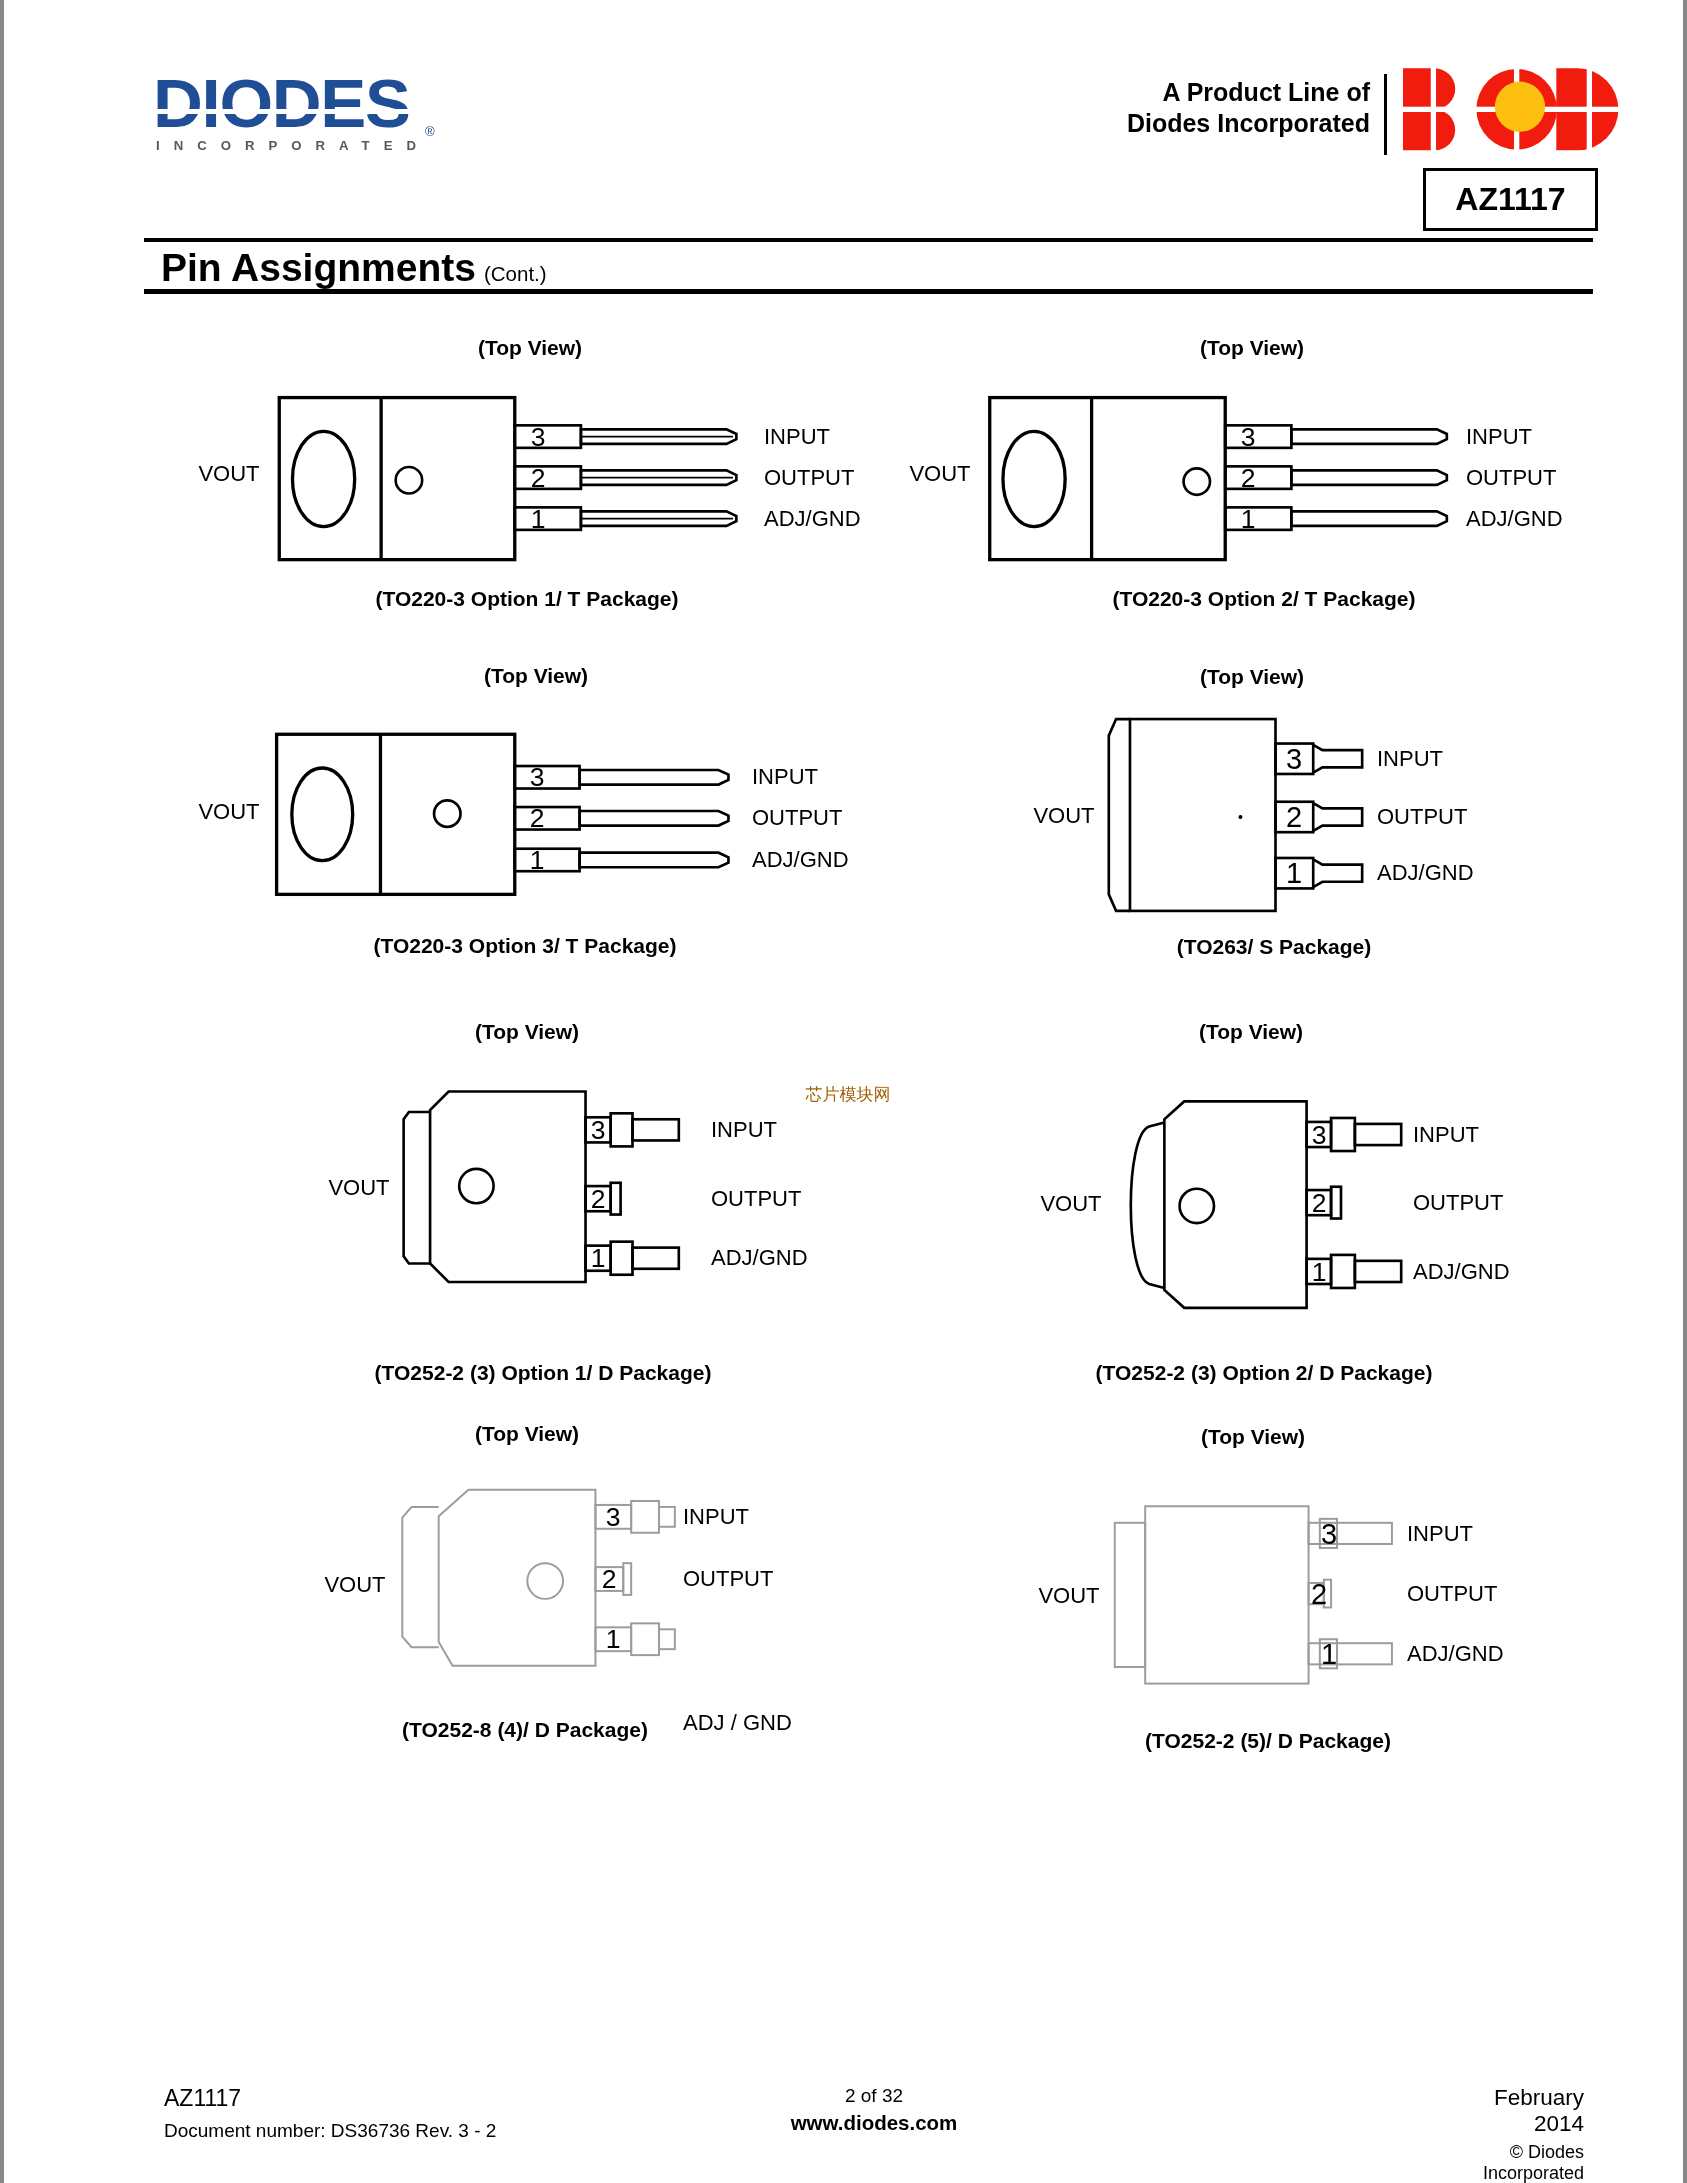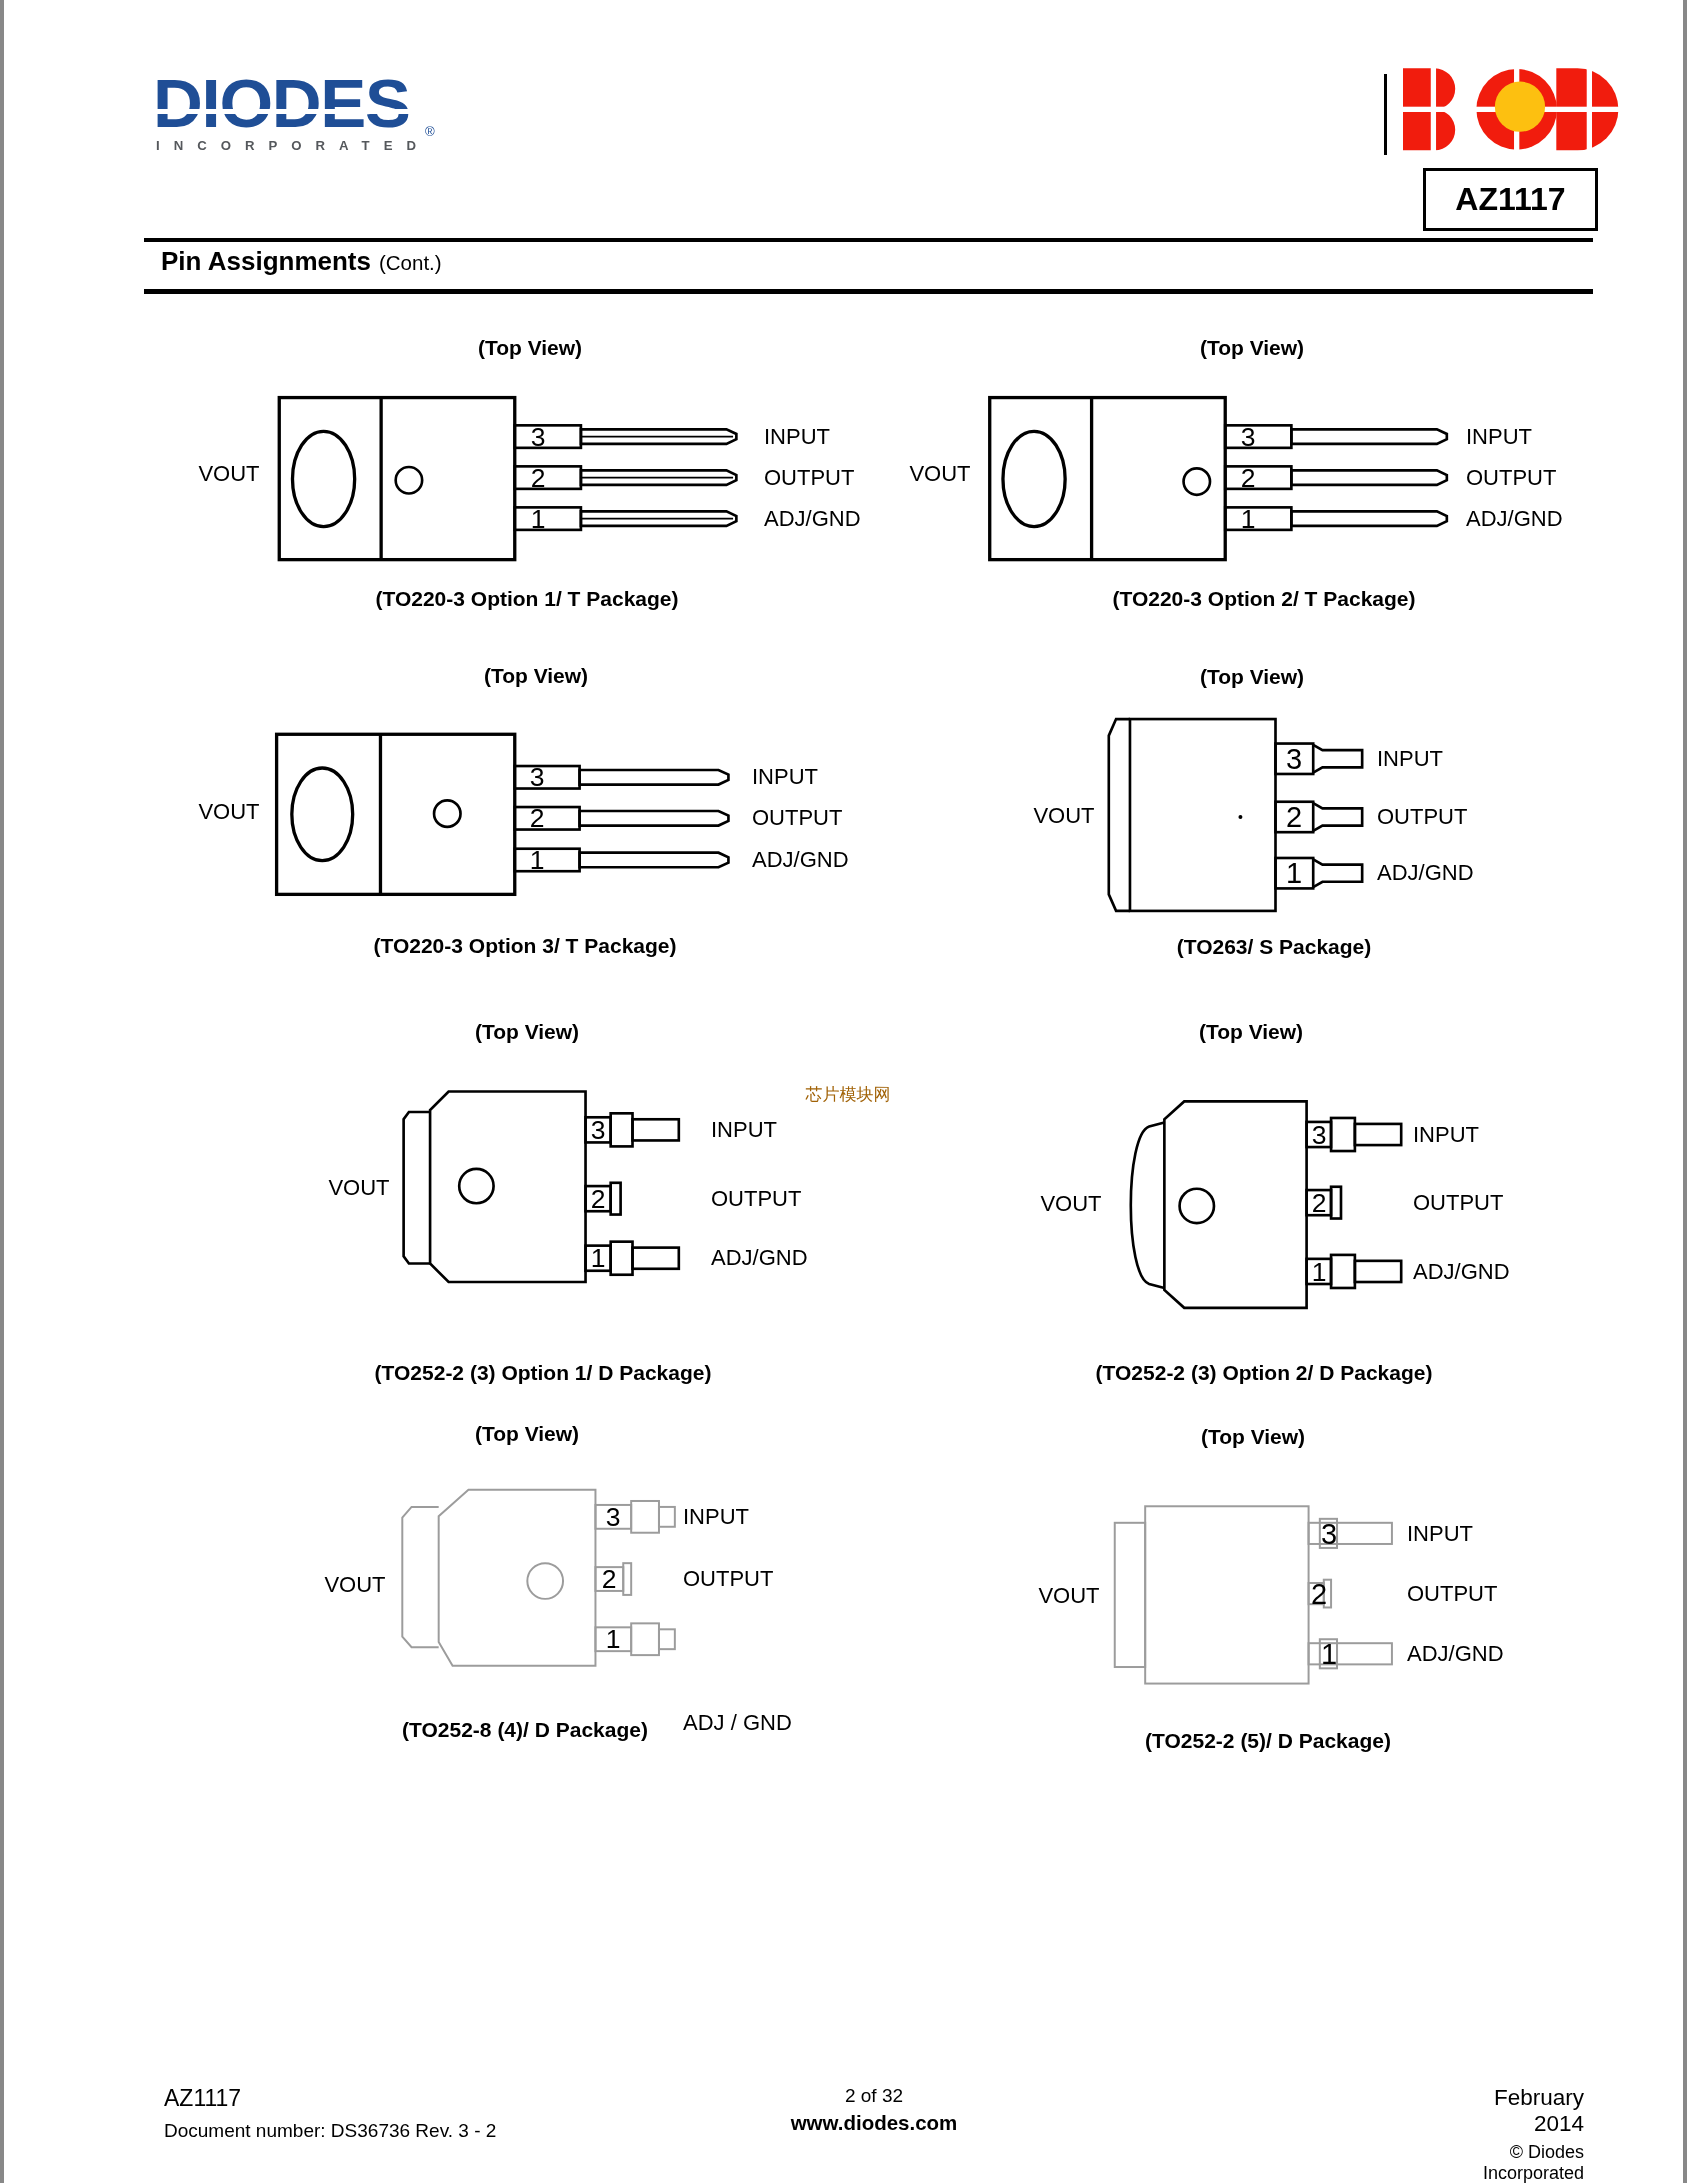--- a/index.html
+++ b/index.html
@@ -26,21 +26,21 @@
   .diodes-sub{position:absolute;left:152px;top:138px;font-size:13.2px;font-weight:bold;
     letter-spacing:14px;color:#55585C;}
   .diodes-reg{position:absolute;left:421px;top:124px;font-size:13.2px;color:#1F4E96;}
   .prodline{position:absolute;left:1059px;top:77px;width:307px;text-align:right;
     font-size:25px;font-weight:bold;line-height:31px;}
   .vbar{position:absolute;left:1380px;top:74px;width:3.3px;height:81px;background:#000;}
   .partbox{position:absolute;left:1419px;top:168px;width:169px;height:57px;border:3.3px solid #000;
     text-align:center;line-height:57px;font-size:32px;font-weight:bold;}
   .rule{position:absolute;left:140px;width:1449px;background:#000;}
   .heading{position:absolute;left:157px;top:246px;white-space:nowrap;}
-  .heading .h1{font-size:26px;font-weight:bold;}
+  .heading .h1{font-size:39px;font-weight:bold;}
   .heading .h2{font-size:20.5px;margin-left:8px;}
   .watermark{color:#a16207;font-size:17px;}
   
   .f-left{position:absolute;left:160px;top:2085px;}
   .f-part{font-size:23px;}
   .f-doc{font-size:19px;margin-top:8px;}
   .f-center{position:absolute;left:870px;top:2085px;transform:translateX(-50%);text-align:center;}
   .f-page{font-size:19px;}
   .f-site{font-size:20.5px;font-weight:bold;margin-top:4px;}
   .f-right{position:absolute;left:1580px;top:2085px;transform:translateX(-100%);text-align:right;}
@@ -53,20 +53,24 @@
 <div class="page">
 
   <div class="abs" style="left:0;top:0;">
     <span class="diodes-word">DIODES</span>
     <span class="diodes-stripe"></span>
     <span class="diodes-arrow"></span>
     <span class="diodes-sub">INCORPORATED</span>
     <span class="diodes-reg">®</span>
   </div>
 
+  <div class="prodline">
+    <div>A Product Line of</div>
+    <div>Diodes Incorporated</div>
+  </div>
   <div class="vbar"></div>
 
   <svg class="art" width="228" height="96" viewBox="0 0 345 145" style="left:1399px;top:63px;">
     <g fill="#F11C0D" stroke="none">
       <path d="M0 8 H48 A31 31 0 0 1 48 70 A31 31 0 0 1 48 132 H0 Z"></path>
       <circle cx="172" cy="70" r="61"></circle>
       <path d="M232 8 H264 A62 62 0 0 1 264 132 H232 Z"></path>
     </g>
     <g fill="#FFFFFF">
       <rect x="0" y="66" width="345" height="8"></rect>

